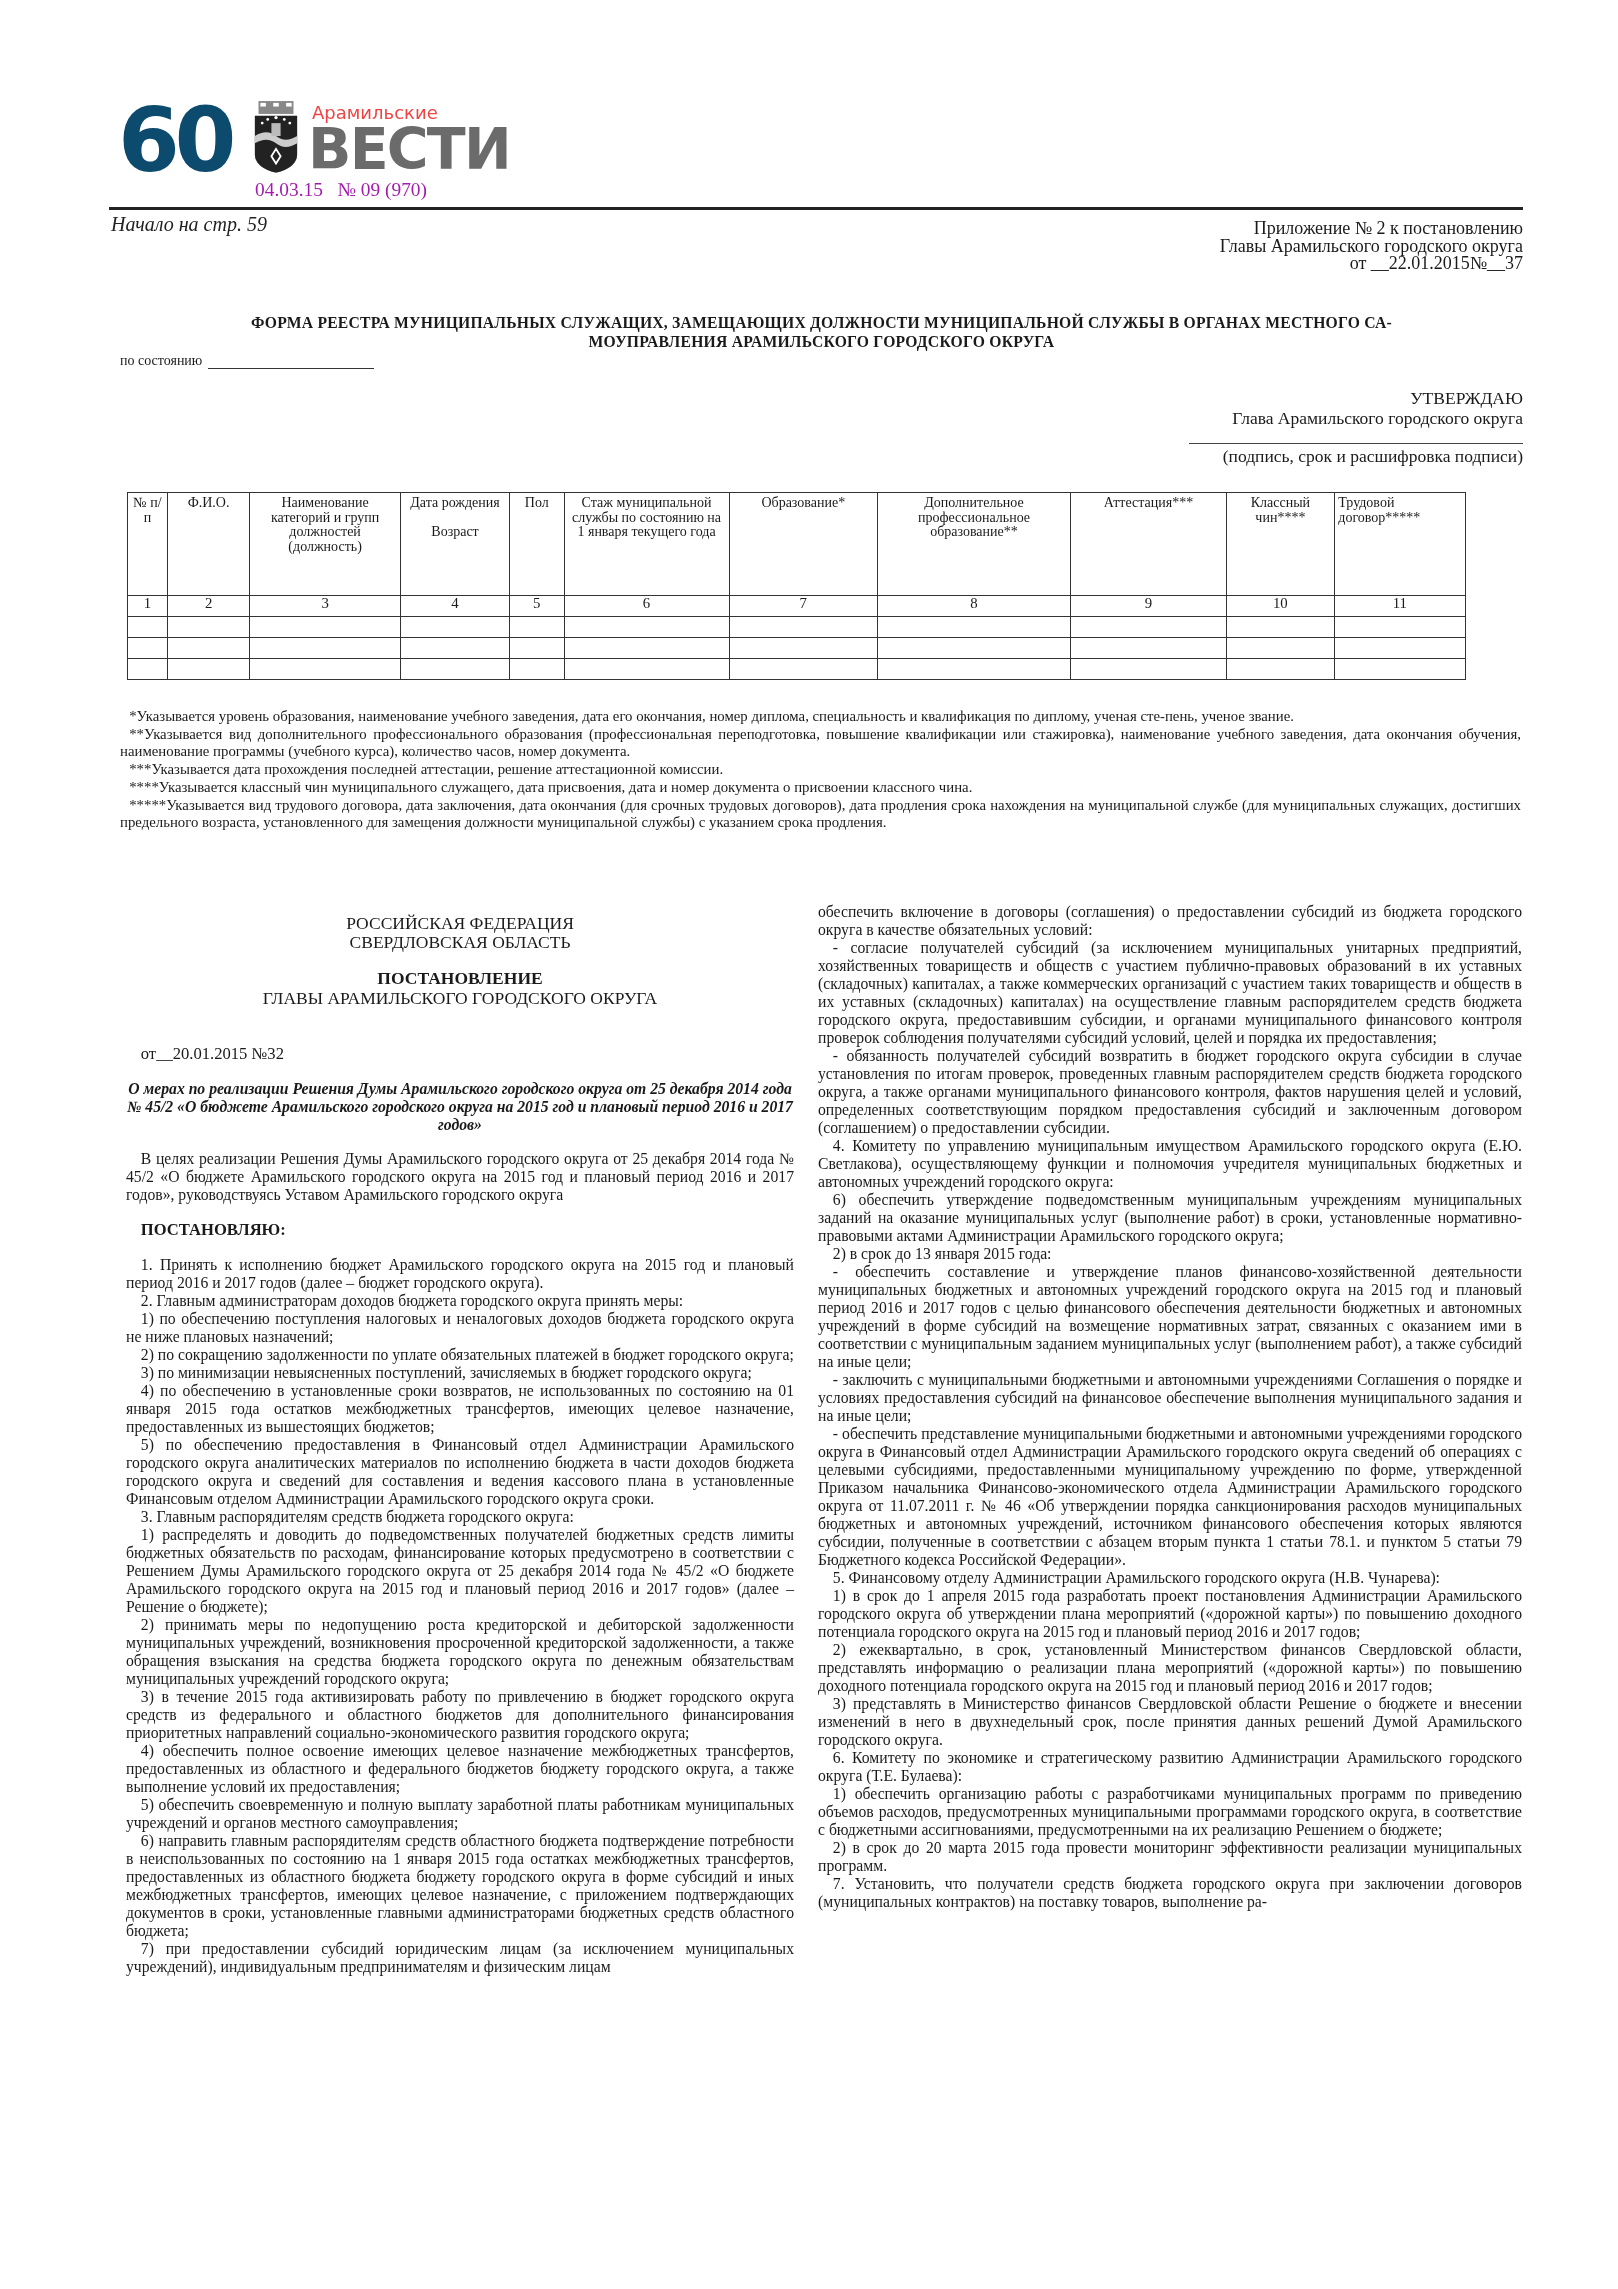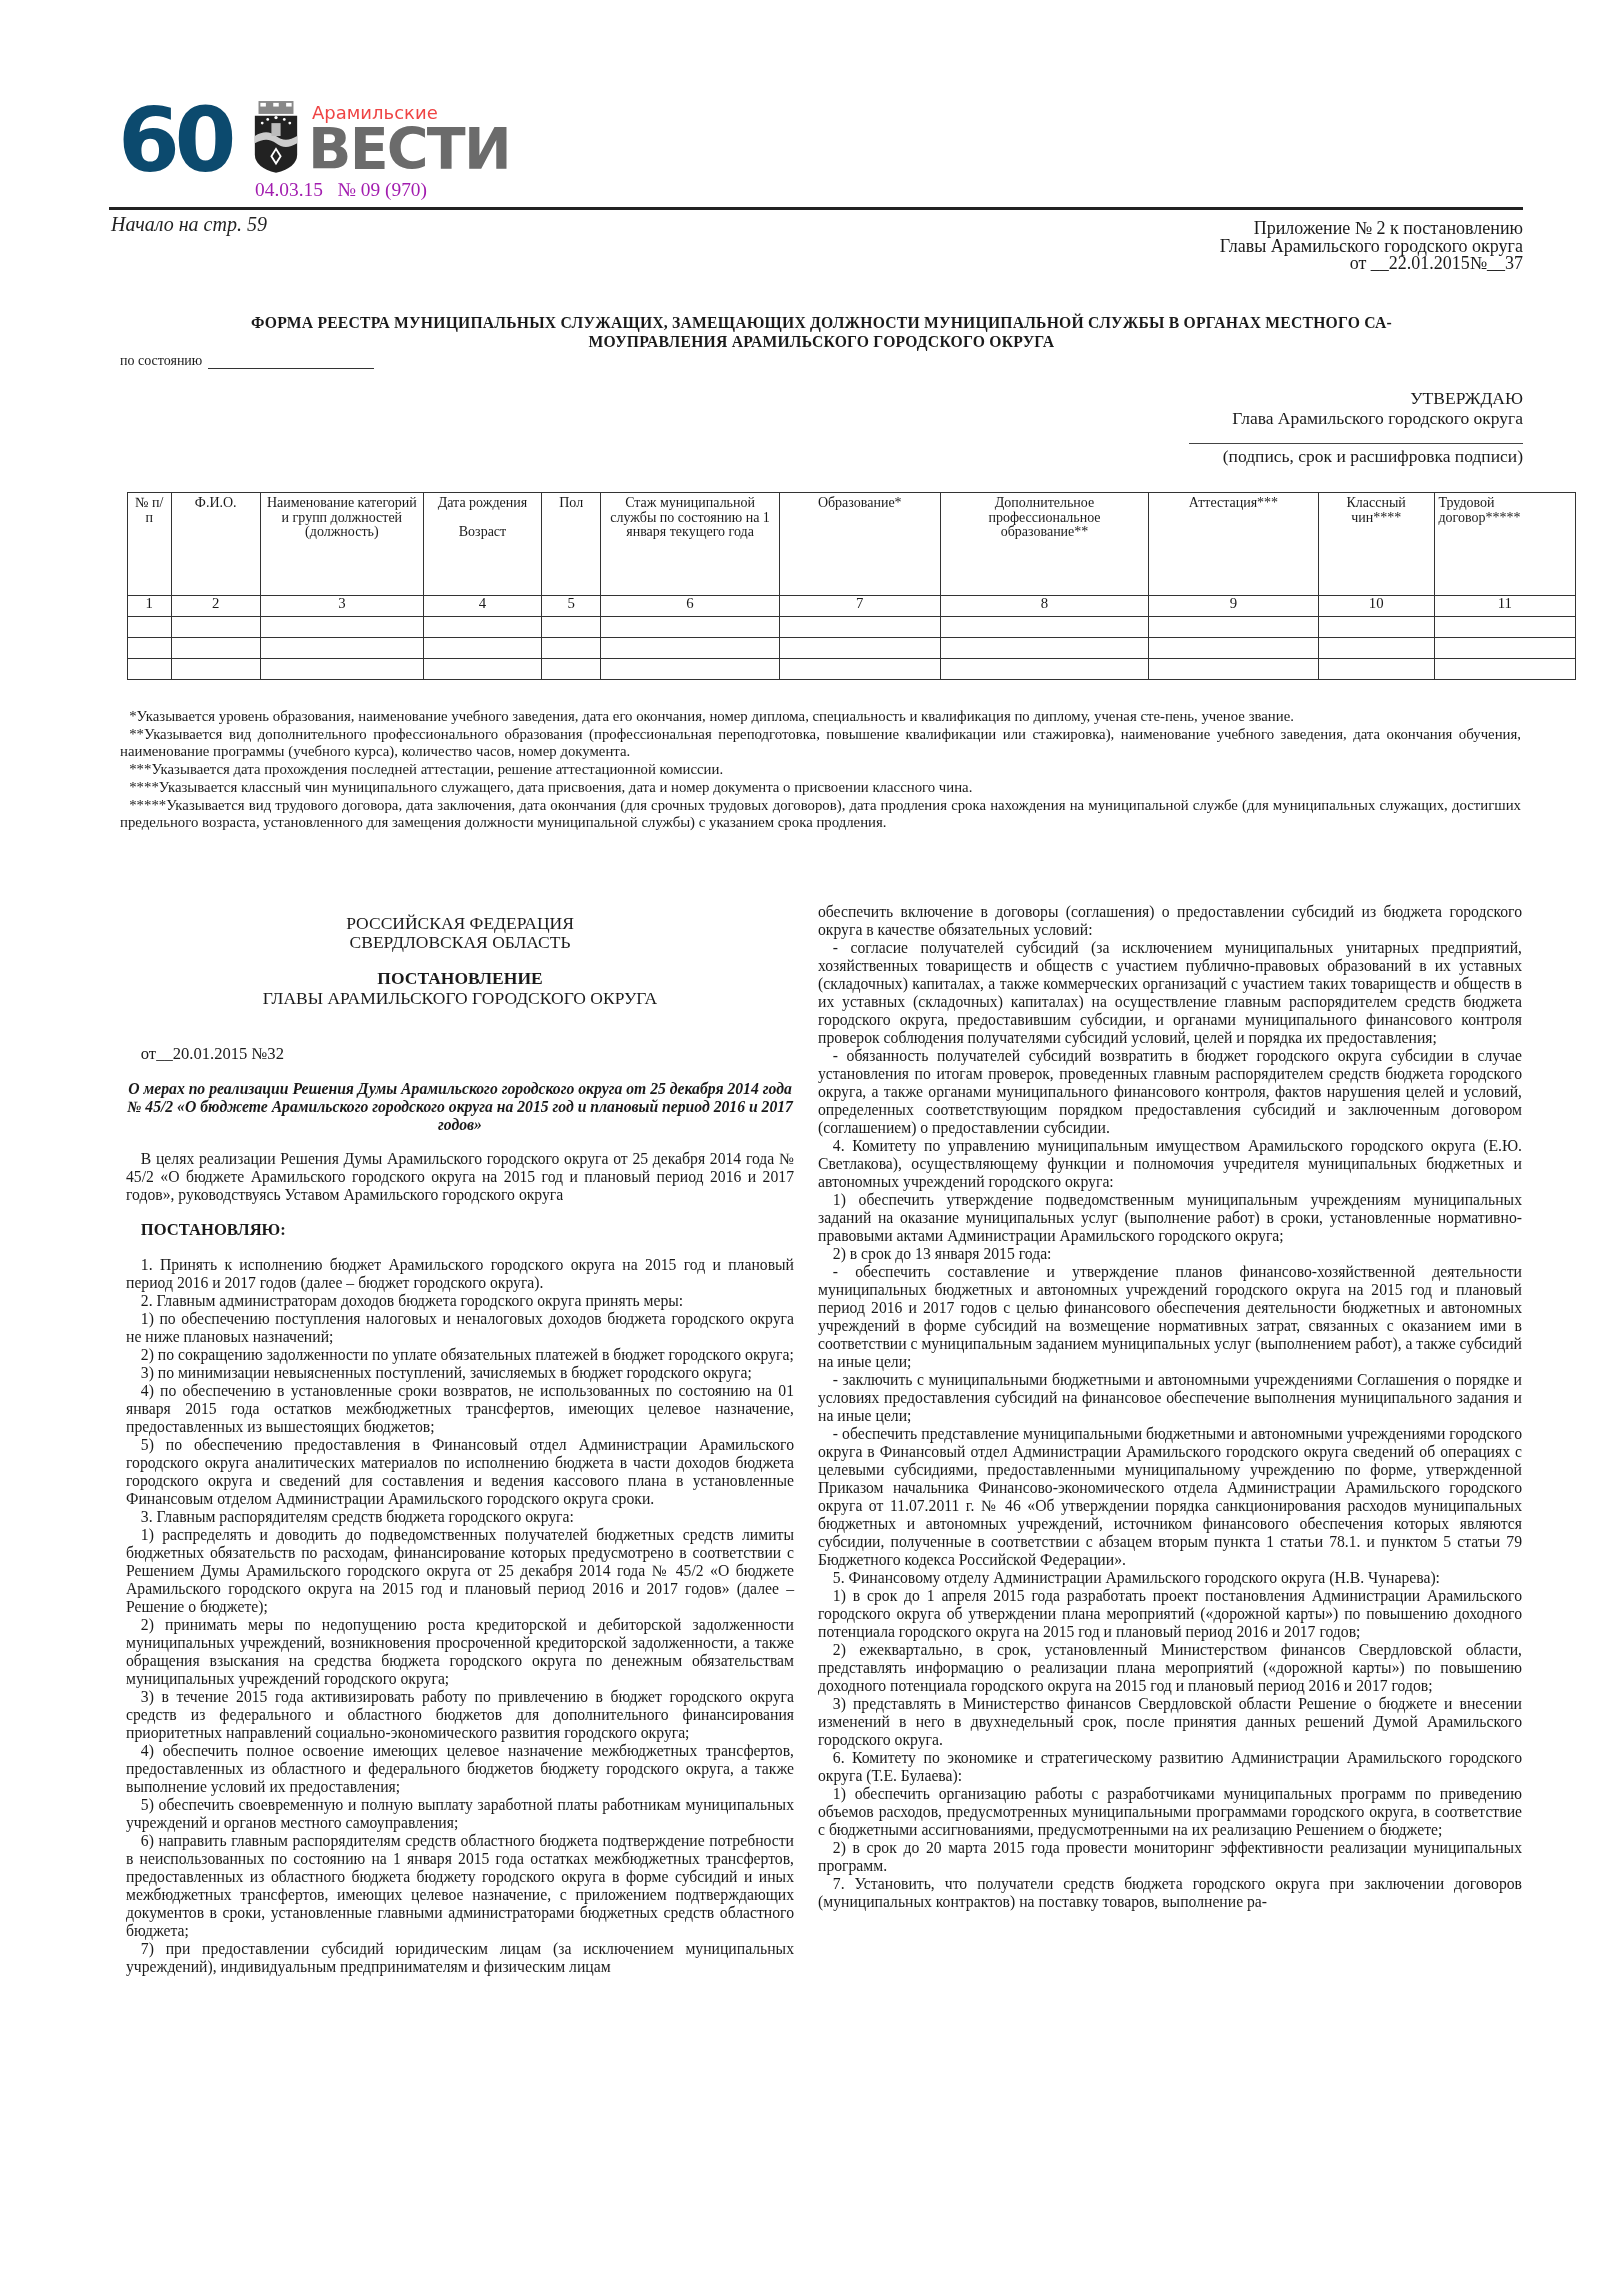--- a/index.html
+++ b/index.html
@@ -39,21 +39,21 @@
     }
     .as-of {
       position: absolute; left: 120px; width: 1403px; top: 353px; text-align: left; font-size: 14px;
     }
     .as-of .blank { display: inline-block; width: 166px; border-bottom: 0.9px solid #333; height: 11px; vertical-align: bottom; margin-left: 5.5px; }
     .approve {
       position: absolute; right: 96px; top: 388px; text-align: right; font-size: 17.5px; line-height: 20px;
     }
     .approve .sign-line { width: 334px; border-top: 0.9px solid #444; margin: 14.8px 0 1.8px auto; height: 0; }
     table.registry {
-      position: absolute; left: 127px; top: 492px; width: 1449px; border-collapse: collapse;
+      position: absolute; left: 127px; top: 492px; width: 1339px; border-collapse: collapse;
       font-size: 14px; line-height: 14.8px;
     }
     table.registry td, table.registry th {
       border: 0.9px solid #333; vertical-align: top; text-align: center; font-weight: normal; padding: 2.8px 3.7px;
     }
     table.registry th { height: 96px; }
     table.registry tr.nums td { height: 18.5px; padding: 0.9px 3.7px; font-size: 14.8px; }
     table.registry tr.empty td { height: 20px; padding: 0; }
     table.registry th.left { text-align: left; }
     .footnotes {
@@ -254,21 +254,21 @@
       <p>7) при предоставлении субсидий юридическим лицам (за исключением муниципальных учреждений), индивидуальным предпринимателям и физическим лицам</p>
     </div>
 </div>
 
 <div class="col col-right">
   <div id="right-paras">
       <p class="noindent">обеспечить включение в договоры (соглашения) о предоставлении субсидий из бюджета городского округа в качестве обязательных условий:</p>
       <p>- согласие получателей субсидий (за исключением муниципальных унитарных предприятий, хозяйственных товариществ и обществ с участием публично-правовых образований в их уставных (складочных) капиталах, а также коммерческих организаций с участием таких товариществ и обществ в их уставных (складочных) капиталах) на осуществление главным распорядителем средств бюджета городского округа, предоставившим субсидии, и органами муниципального финансового контроля проверок соблюдения получателями субсидий условий, целей и порядка их предоставления;</p>
       <p>- обязанность получателей субсидий возвратить в бюджет городского округа субсидии в случае установления по итогам проверок, проведенных главным распорядителем средств бюджета городского округа, а также органами муниципального финансового контроля, фактов нарушения целей и условий, определенных соответствующим порядком предоставления субсидий и заключенным договором (соглашением) о предоставлении субсидии.</p>
       <p>4. Комитету по управлению муниципальным имуществом Арамильского городского округа (Е.Ю. Светлакова), осуществляющему функции и полномочия учредителя муниципальных бюджетных и автономных учреждений городского округа:</p>
-      <p>1) обеспечить утверждение подведомственным муниципальным учреждениям муниципальных заданий на оказание муниципальных услуг (выполнение работ) в сроки, установленные нормативно-правовыми актами Администрации Арамильского городского округа;</p>
+      <p>6) обеспечить утверждение подведомственным муниципальным учреждениям муниципальных заданий на оказание муниципальных услуг (выполнение работ) в сроки, установленные нормативно-правовыми актами Администрации Арамильского городского округа;</p>
       <p>2) в срок до 13 января 2015 года:</p>
       <p>- обеспечить составление и утверждение планов финансово-хозяйственной деятельности муниципальных бюджетных и автономных учреждений городского округа на 2015 год и плановый период 2016 и 2017 годов с целью финансового обеспечения деятельности бюджетных и автономных учреждений в форме субсидий на возмещение нормативных затрат, связанных с оказанием ими в соответствии с муниципальным заданием муниципальных услуг (выполнением работ), а также субсидий на иные цели;</p>
       <p>- заключить с муниципальными бюджетными и автономными учреждениями Соглашения о порядке и условиях предоставления субсидий на финансовое обеспечение выполнения муниципального задания и на иные цели;</p>
       <p>- обеспечить представление муниципальными бюджетными и автономными учреждениями городского округа в Финансовый отдел Администрации Арамильского городского округа сведений об операциях с целевыми субсидиями, предоставленными муниципальному учреждению по форме, утвержденной Приказом начальника Финансово-экономического отдела Администрации Арамильского городского округа от 11.07.2011 г. № 46 «Об утверждении порядка санкционирования расходов муниципальных бюджетных и автономных учреждений, источником финансового обеспечения которых являются субсидии, полученные в соответствии с абзацем вторым пункта 1 статьи 78.1. и пунктом 5 статьи 79 Бюджетного кодекса Российской Федерации».</p>
       <p>5. Финансовому отделу Администрации Арамильского городского округа (Н.В. Чунарева):</p>
       <p>1) в срок до 1 апреля 2015 года разработать проект постановления Администрации Арамильского городского округа об утверждении плана мероприятий («дорожной карты») по повышению доходного потенциала городского округа на 2015 год и плановый период 2016 и 2017 годов;</p>
       <p>2) ежеквартально, в срок, установленный Министерством финансов Свердловской области, представлять информацию о реализации плана мероприятий («дорожной карты») по повышению доходного потенциала городского округа на 2015 год и плановый период 2016 и 2017 годов;</p>
       <p>3) представлять в Министерство финансов Свердловской области Решение о бюджете и внесении изменений в него в двухнедельный срок, после принятия данных решений Думой Арамильского городского округа.</p>
       <p>6. Комитету по экономике и стратегическому развитию Администрации Арамильского городского округа (Т.Е. Булаева):</p>
       <p>1) обеспечить организацию работы с разработчиками муниципальных программ по приведению объемов расходов, предусмотренных муниципальными программами городского округа, в соответствие с бюджетными ассигнованиями, предусмотренными на их реализацию Решением о бюджете;</p>

